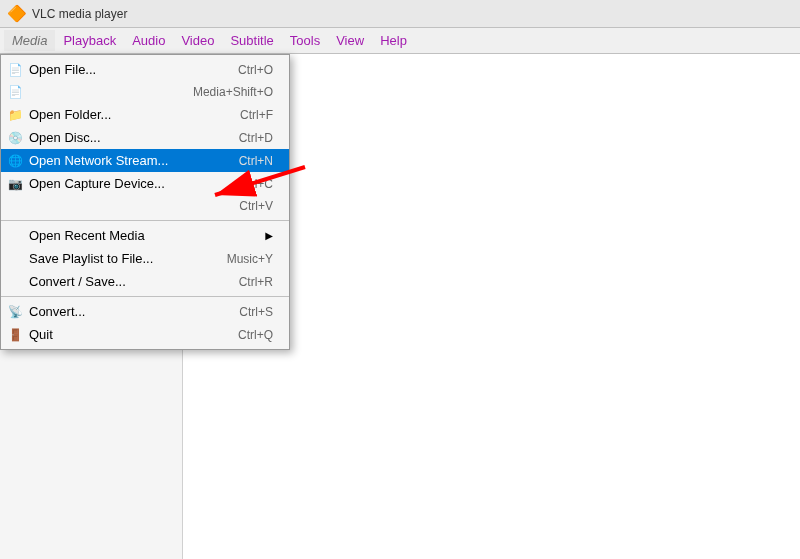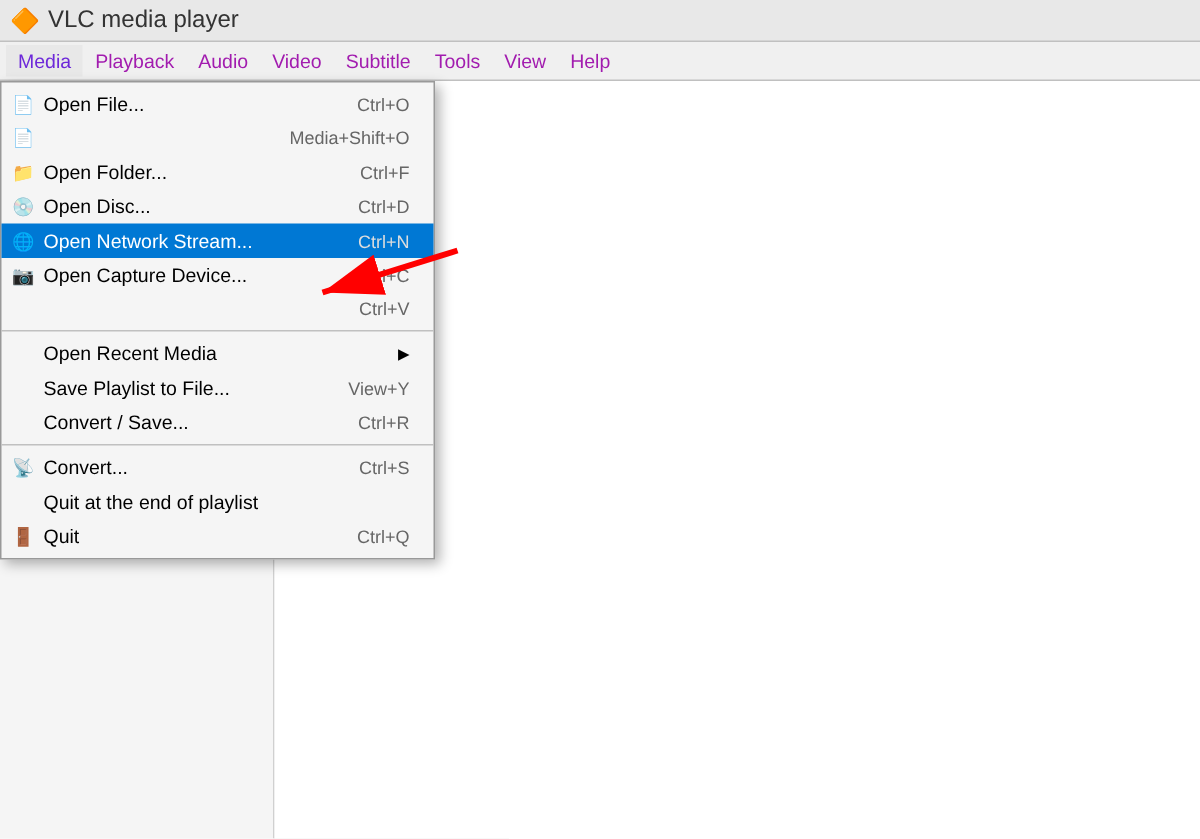--- a/index.html
+++ b/index.html
@@ -25,21 +25,21 @@
     .title-bar-icon {
       width: 18px;
       height: 18px;
       margin-right: 6px;
       display: flex;
       align-items: center;
       justify-content: center;
       font-size: 16px;
     }
     .title-bar-text {
-      font-size: 16px;
+      font-size: 12px;
       color: #333;
     }
 
     
     .menu-bar {
       background: #f0f0f0;
       height: 26px;
       display: flex;
       align-items: center;
       border-bottom: 1px solid #c0c0c0;
@@ -50,21 +50,22 @@
       cursor: pointer;
       color: #a21caf;
       font-size: 13px;
     }
     .menu-item:hover, .menu-item.active {
       background: #0078d4;
       color: white;
     }
     .menu-item.active {
       background: #e8e8e8;
-      color: #6d28d9;
+      color: #737373;
+      font-style: italic;
     }
 
     
     .main-content {
       display: flex;
       height: calc(559px - 54px);
     }
 
     
     .sidebar {
@@ -244,34 +245,31 @@
       <div class="dropdown-item">
         <span class="shortcut">Ctrl+V</span>
       </div>
       <div class="dropdown-separator"></div>
       <div class="dropdown-item">
         <span>Open Recent Media</span>
         <span class="arrow">▶</span>
       </div>
       <div class="dropdown-item">
         <span>Save Playlist to File...</span>
-        <span class="shortcut">View+Y</span>
+        <span class="shortcut">Music+Y</span>
       </div>
       <div class="dropdown-item">
         <span>Convert / Save...</span>
         <span class="shortcut">Ctrl+R</span>
       </div>
       <div class="dropdown-separator"></div>
       <div class="dropdown-item">
         <span class="item-icon">📡</span>
         <span>Convert...</span>
         <span class="shortcut">Ctrl+S</span>
-      </div>
-      <div class="dropdown-item">
-        <span>Quit at the end of playlist</span>
       </div>
       <div class="dropdown-item">
         <span class="item-icon">🚪</span>
         <span>Quit</span>
         <span class="shortcut">Ctrl+Q</span>
       </div>
     </div>
 </div>
 
 <div class="red-arrow">

